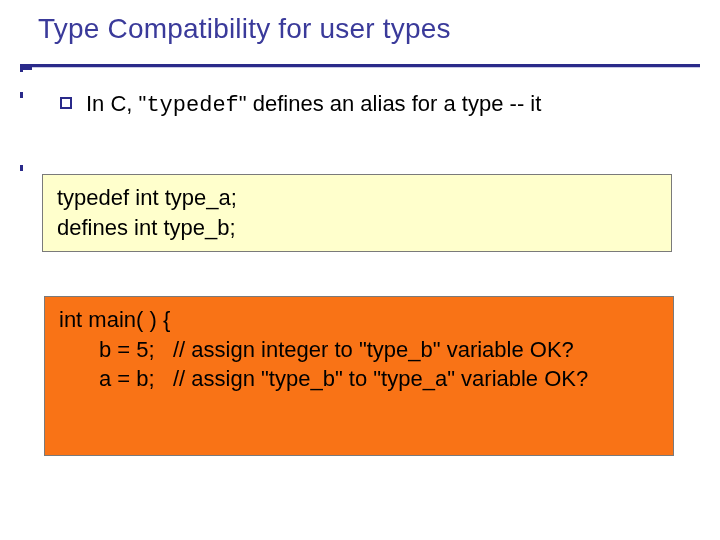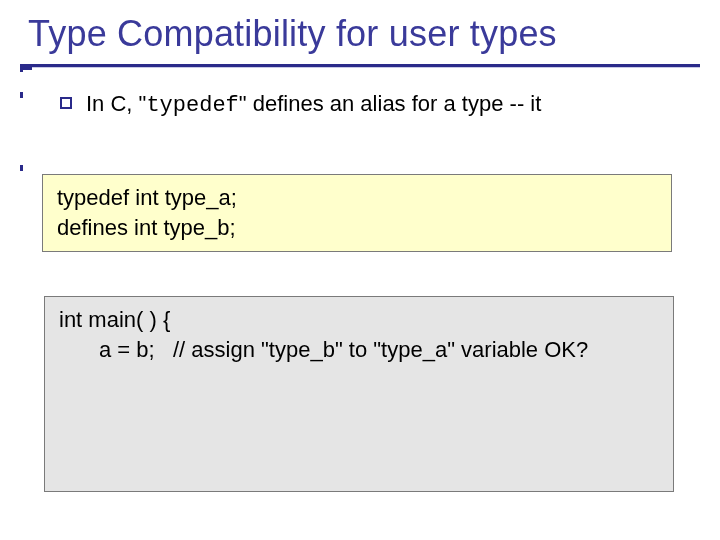--- a/index.html
+++ b/index.html
@@ -49,23 +49,23 @@
     position: absolute;
     left: 20px;
     top: 67px;
     width: 12px;
     height: 3px;
     background: #2a2a8a;
   }
 
   .title {
     position: absolute;
-    left: 28px;
+    left: 38px;
     top: 14px;
-    font-size: 36px;
+    font-size: 28px;
     line-height: 1.1;
     color: #3a3a9a;
     letter-spacing: 0.2px;
   }
 
   .bullet-block {
     position: absolute;
     left: 60px;
     top: 90px;
     width: 600px;
@@ -102,22 +102,22 @@
     left: 42px;
     top: 174px;
     width: 630px;
     height: 78px;
     background: #ffffcc;
   }
   .codebox.plain {
     left: 44px;
     top: 296px;
     width: 630px;
-    height: 196px;
-    background: #e5e5e5;
+    height: 160px;
+    background: #f97316;
   }
   .line { white-space: pre; }
   .ind1 { padding-left: 40px; }
 </style>
 </head>
 <body>
 
 <div class="slide">
 
   <div class="title">Type Compatibility for user types</div>
@@ -133,16 +133,17 @@
     <span class="bullet-icon"></span><span class="bullet-line1">In C, "</span><span class="code-inline">typedef</span><span>" defines an alias for a type -- it</span>
   </div>
 
   <div class="codebox yellow">
     <div class="line">typedef int type_a;</div>
     <div class="line">defines int type_b;</div>
   </div>
 
   <div class="codebox plain">
     <div class="line">int main( ) {</div>
+    <div class="line ind1">b = 5;   // assign integer to "type_b" variable OK?</div>
     <div class="line ind1">a = b;   // assign "type_b" to "type_a" variable OK?</div>
   </div>
 
 </div>
 
 </body></html>

